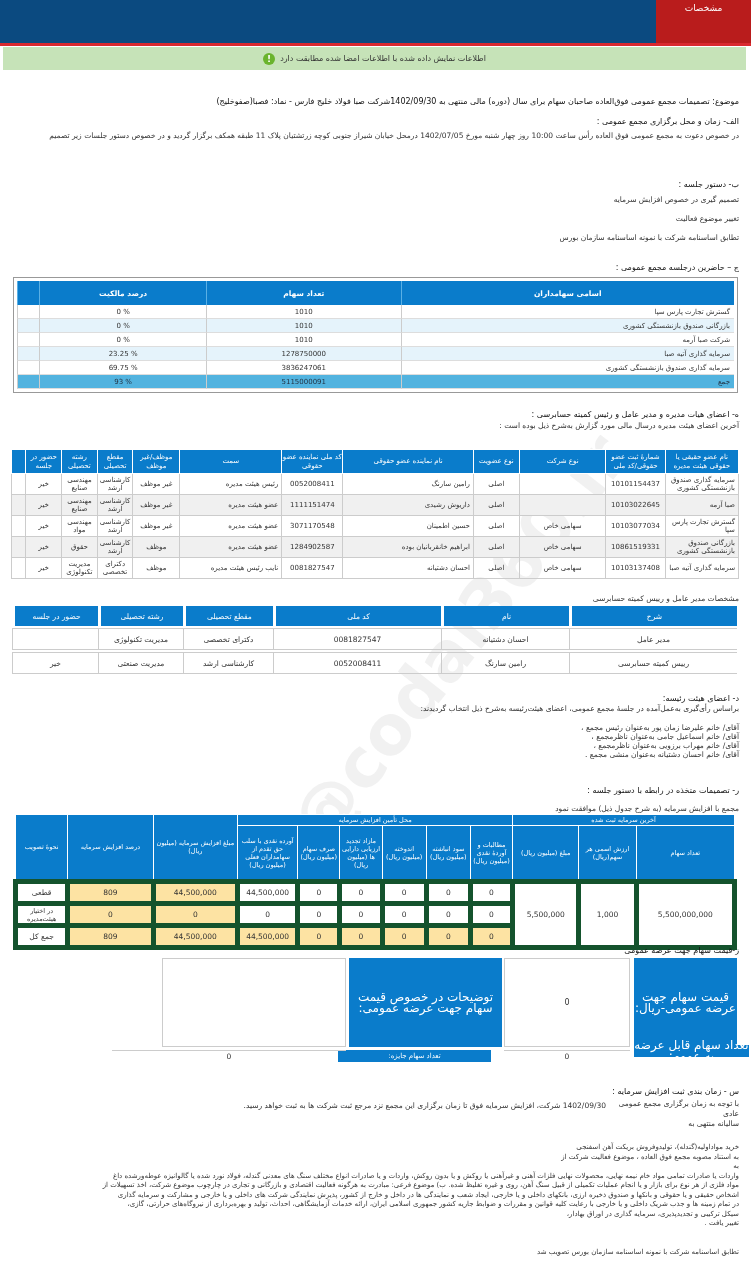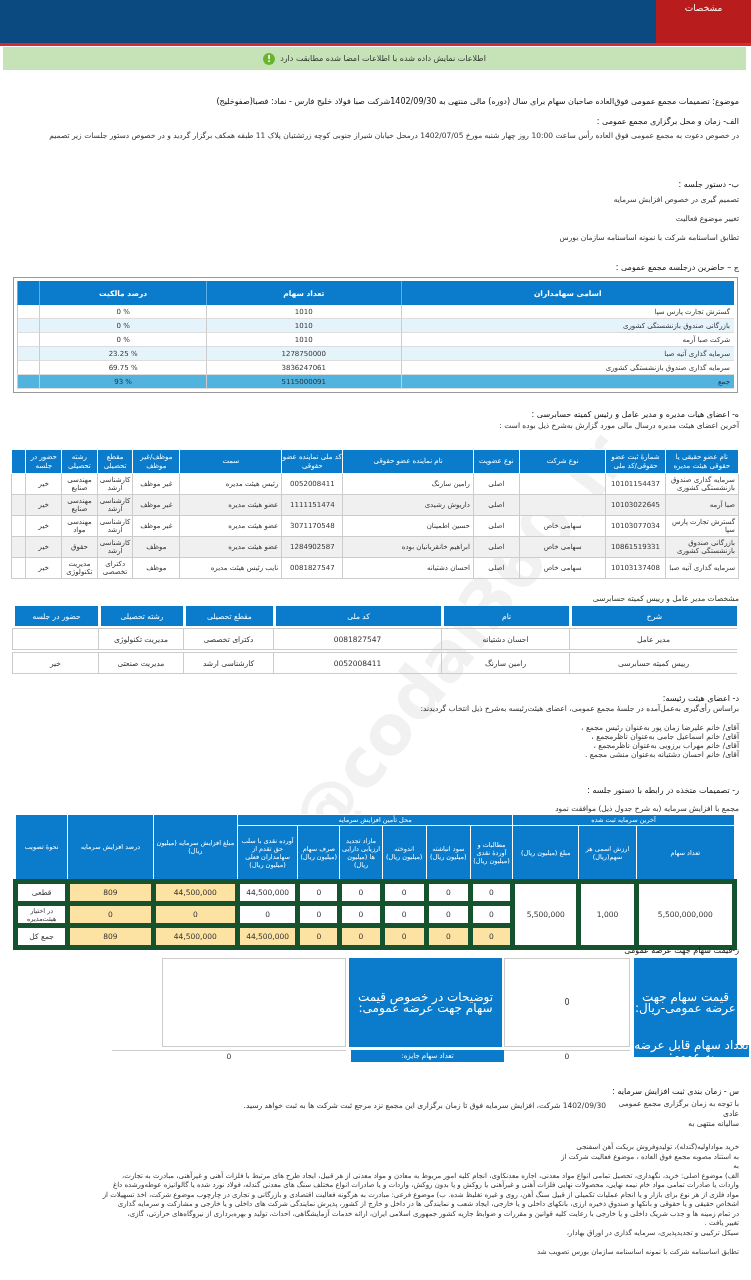--- a/index.html
+++ b/index.html
@@ -303,35 +303,34 @@
 </tbody>
   </table>
 
 <div class="abs title" style="top:946px;right:12px">ز-قیمت سهام جهت عرضه عمومی</div>
 <div class="pbox" style="top:958px;left:634px;width:103px;height:89px">قیمت سهام جهت عرضه عمومی-ریال:</div>
 <div class="wbox" style="top:958px;left:504px;width:126px;height:89px;font-size:8px">0</div>
 <div class="pbox" style="top:958px;left:349px;width:153px;height:89px">توضیحات در خصوص قیمت سهام جهت عرضه عمومی:</div>
 <div class="wbox" style="top:958px;left:162px;width:184px;height:89px"></div>
 <div class="pbox" style="top:1045px;left:634px;width:115px;height:12px;font-size:12px">تعداد سهام قابل عرضه به عموم:</div>
 <div class="wbox" style="top:1050px;left:504px;width:126px;height:12px;border-top:1px solid #ccc;border-bottom:none;border-left:none;border-right:none">0</div>
-<div class="pbox" style="top:1050px;left:351px;width:153px;height:12px;font-size:7px">تعداد سهام جایزه:</div>
+<div class="pbox" style="top:1050px;left:338px;width:153px;height:12px;font-size:7px">تعداد سهام جایزه:</div>
 <div class="wbox" style="top:1050px;left:112px;width:234px;height:12px;border-top:1px solid #ccc;border-bottom:none;border-left:none;border-right:none">0</div>
 
 <div class="abs title" style="top:1087px;right:12px">س - زمان بندی ثبت افزایش سرمایه :</div>
 <div class="abs txt" style="top:1099px;right:12px;width:130px">
   <div>با توجه به زمان برگزاری مجمع عمومی عادی</div>
   <div>سالیانه منتهی به</div>
 </div>
 <div class="abs txt" style="top:1101px;right:145px">1402/09/30 شرکت، افزایش سرمایه فوق تا زمان برگزاری این مجمع نزد مرجع ثبت شرکت ها به ثبت خواهد رسید.</div>
 
 <div class="abs txt" style="top:1143px;right:12px;width:735px;line-height:9.5px;font-size:7px">
   <div>خرید مواداولیه(گندله)، تولیدوفروش بریکت آهن اسفنجی</div>
   <div>به استناد مصوبه مجمع فوق العاده ، موضوع فعالیت شرکت از</div>
   <div>به</div>
-  <div>الف) موضوع اصلی: خرید، نگهداری، تحصیل تمامی انواع مواد معدنی، اجاره معدنکاوی، انجام کلیه امور مربوط به معادن و مواد معدنی از هر قبیل، ایجاد طرح های مرتبط با فلزات آهنی و غیرآهنی، مبادرت به تجارت،</div>
   <div>واردات یا صادرات تمامی مواد خام نیمه نهایی، محصولات نهایی فلزات آهنی و غیرآهنی یا روکش و یا بدون روکش، واردات و یا صادرات انواع مختلف سنگ های معدنی گندله، فولاد نورد شده یا گالوانیزه عوطه‌ورشده داغ</div>
   <div>مواد فلزی از هر نوع برای بازار و یا انجام عملیات تکمیلی از قبیل سنگ آهن، روی و غیره تغلیظ شده. ب) موضوع فرعی: مبادرت به هرگونه فعالیت اقتصادی و بازرگانی و تجاری در چارچوب موضوع شرکت، اخذ تسهیلات از</div>
   <div>اشخاص حقیقی و یا حقوقی و بانکها و صندوق ذخیره ارزی، بانکهای داخلی و یا خارجی، ایجاد شعب و نمایندگی ها در داخل و خارج از کشور، پذیرش نمایندگی شرکت های داخلی و یا خارجی و مشارکت و سرمایه گذاری</div>
   <div>در تمام زمینه ها و جذب شریک داخلی و یا خارجی با رعایت کلیه قوانین و مقررات و ضوابط جاریه کشور جمهوری اسلامی ایران، ارائه خدمات آزمایشگاهی، احداث، تولید و بهره‌برداری از نیروگاه‌های حرارتی، گازی،</div>
+  <div>سیکل ترکیبی و تجدیدپذیری، سرمایه گذاری در اوراق بهادار،</div>
   <div>تغییر یافت .</div>
-  <div>سیکل ترکیبی و تجدیدپذیری، سرمایه گذاری در اوراق بهادار،</div>
 </div>
 <div class="abs txt" style="top:1247px;right:12px;font-size:7px">تطابق اساسنامه شرکت با نمونه اساسنامه سازمان بورس تصویب شد</div>
 
 </body></html>

